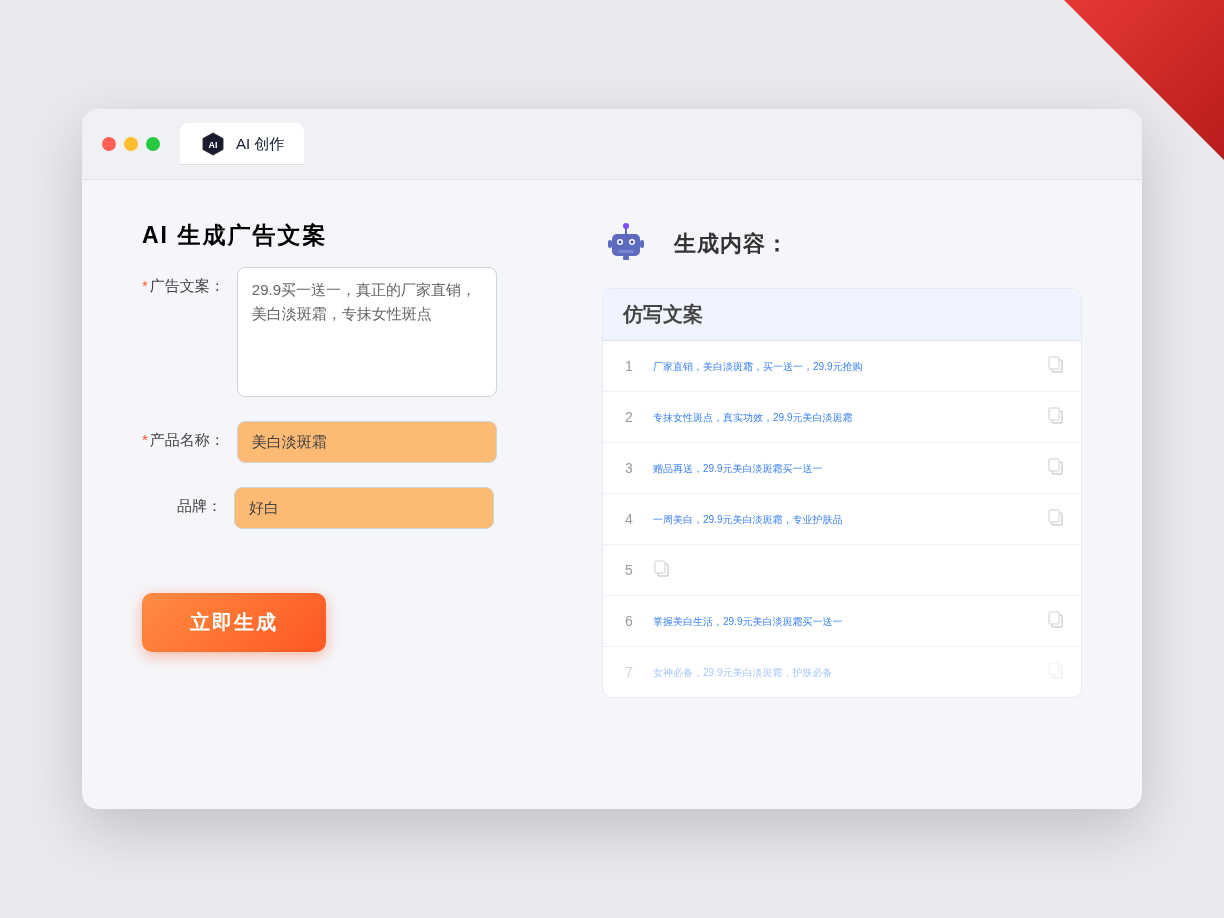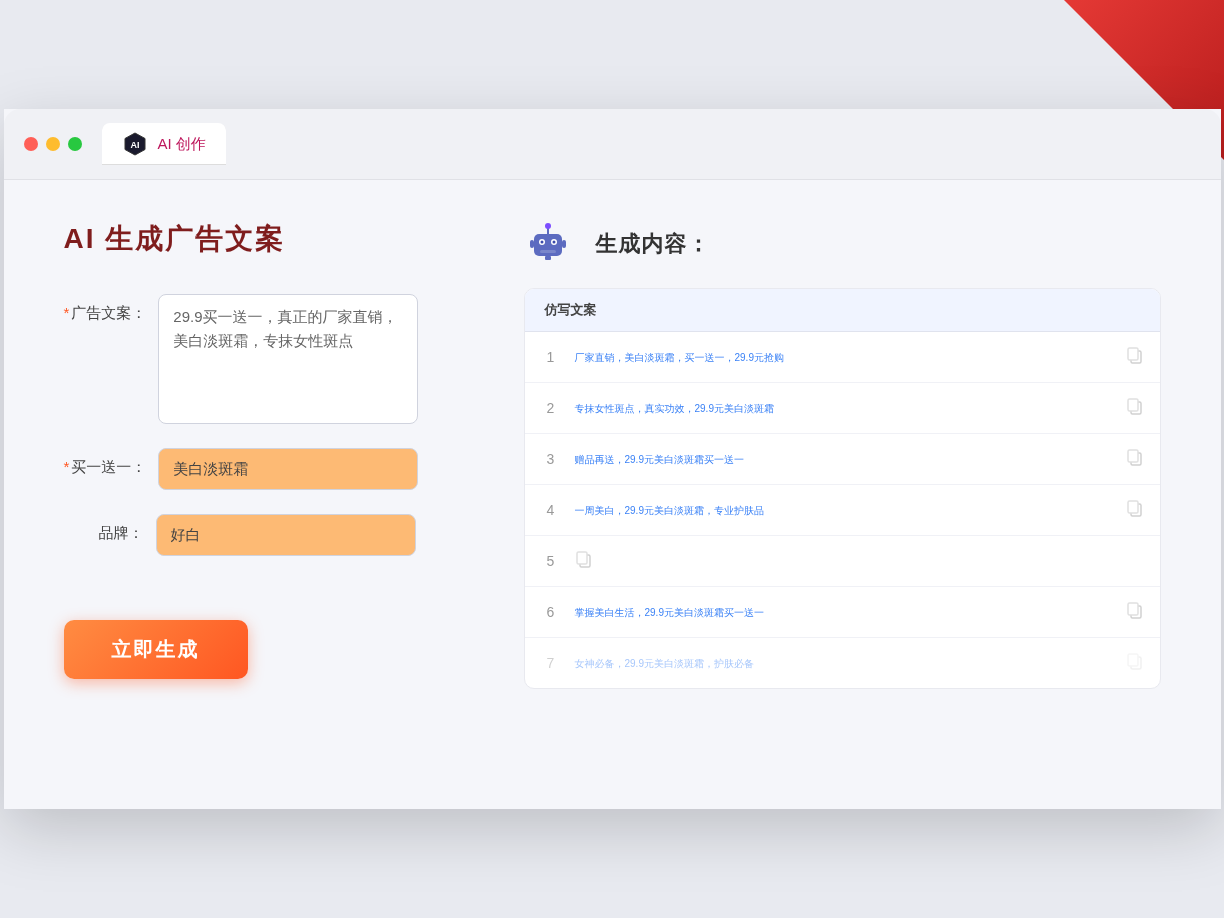--- a/index.html
+++ b/index.html
@@ -22,23 +22,23 @@
       right: 0;
       width: 160px;
       height: 160px;
       background: linear-gradient(135deg, #e53935, #b71c1c);
       clip-path: polygon(100% 0, 0 0, 100% 100%);
       z-index: 0;
     }
 
     .browser-window {
       background: #f5f6fa;
-      border-radius: 0;
+      border-radius: 16px;
       box-shadow: 0 20px 60px rgba(0,0,0,0.18);
-      width: 1217px;
+      width: 1060px;
       min-height: 700px;
       position: relative;
       z-index: 1;
       overflow: hidden;
     }
 
     .browser-titlebar {
       background: #f0f1f5;
       padding: 14px 20px;
       display: flex;
@@ -68,40 +68,40 @@
       align-items: center;
       background: white;
       border-radius: 8px 8px 0 0;
       padding: 8px 20px;
       gap: 10px;
       box-shadow: 0 -1px 0 0 #ddd inset;
     }
 
     .tab-label {
       font-size: 15px;
-      color: #be185d;
+      color: #0f172a;
       font-weight: 500;
     }
 
     .browser-content {
       padding: 40px 60px;
       display: flex;
       gap: 60px;
     }
 
     
     .left-panel {
       flex: 0 0 400px;
     }
 
     .page-title {
-      font-size: 28px;
+      font-size: 23px;
       font-weight: 700;
-      color: #7f1d1d;
-      margin-bottom: 36px;
+      color: #000000;
+      margin-bottom: 16px;
       letter-spacing: 2px;
     }
 
     .form-row {
       display: flex;
       align-items: flex-start;
       margin-bottom: 24px;
       gap: 12px;
     }
 
@@ -184,21 +184,21 @@
     .result-table {
       background: white;
       border-radius: 10px;
       overflow: hidden;
       border: 1px solid #e8e9ef;
     }
 
     .table-header-row {
       background: #f0f4ff;
       padding: 12px 20px;
-      font-size: 13px;
+      font-size: 20px;
       font-weight: 600;
       color: #444;
       border-bottom: 1px solid #e0e3ee;
     }
 
     .result-row {
       display: flex;
       align-items: center;
       padding: 14px 16px;
       border-bottom: 1px solid #f0f1f6;
@@ -271,21 +271,21 @@
       <div class="form-row">
         <div class="form-label">
           <span class="required-star">*</span><span>广告文案：</span>
         </div>
         <textarea class="form-textarea" style="">29.9买一送一，真正的厂家直销，美白淡斑霜，专抹女性斑点</textarea>
       </div>
 
       
       <div class="form-row">
         <div class="form-label">
-          <span class="required-star">*</span><span>买一送一：</span>
+          <span class="required-star">*</span><span>产品名称：</span>
         </div>
         <input type="text" class="form-input" value="美白淡斑霜" style="">
       </div>
 
       
       <div class="form-row">
         <div class="form-label">品牌：</div>
         <input type="text" class="form-input" value="好白" style="">
       </div>
 

